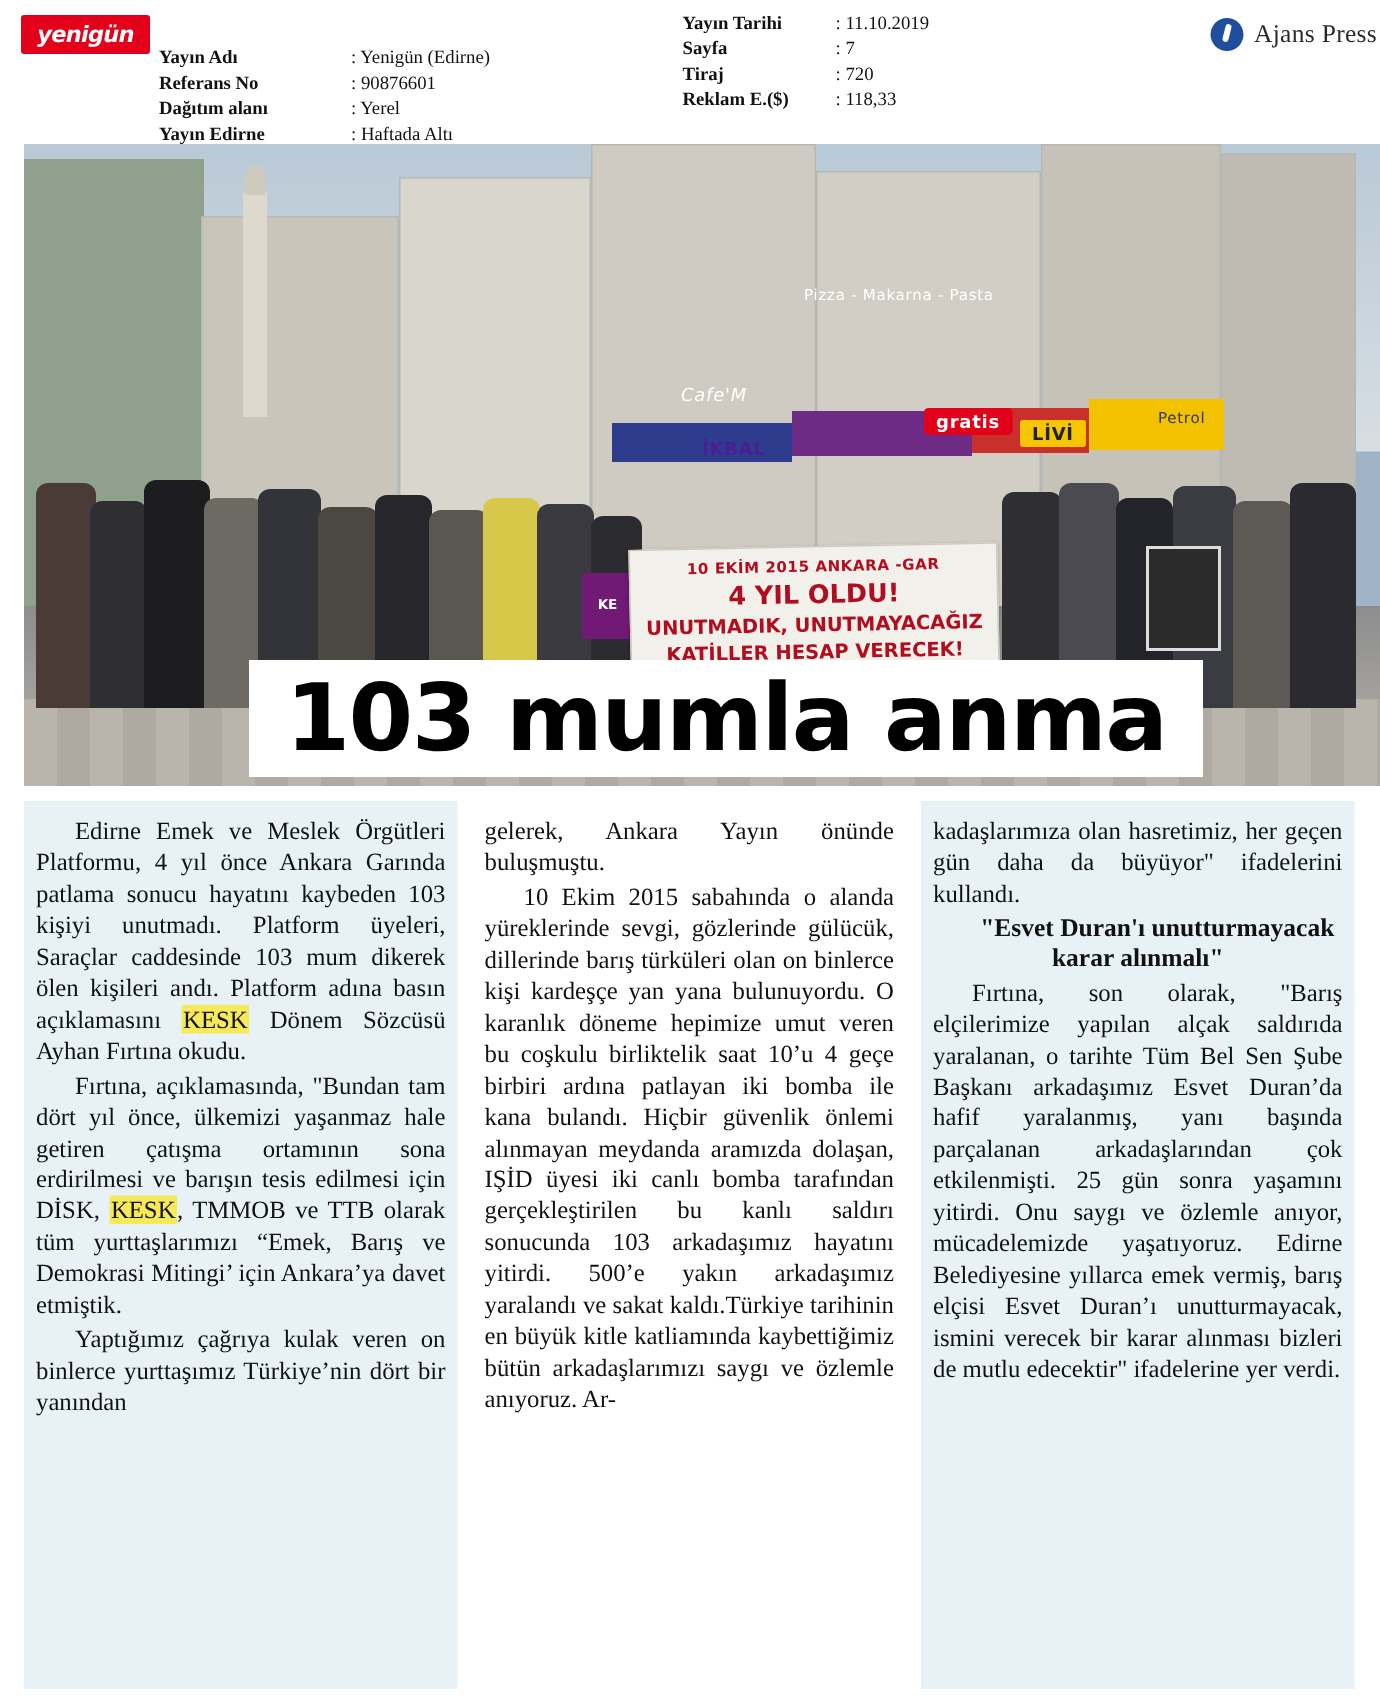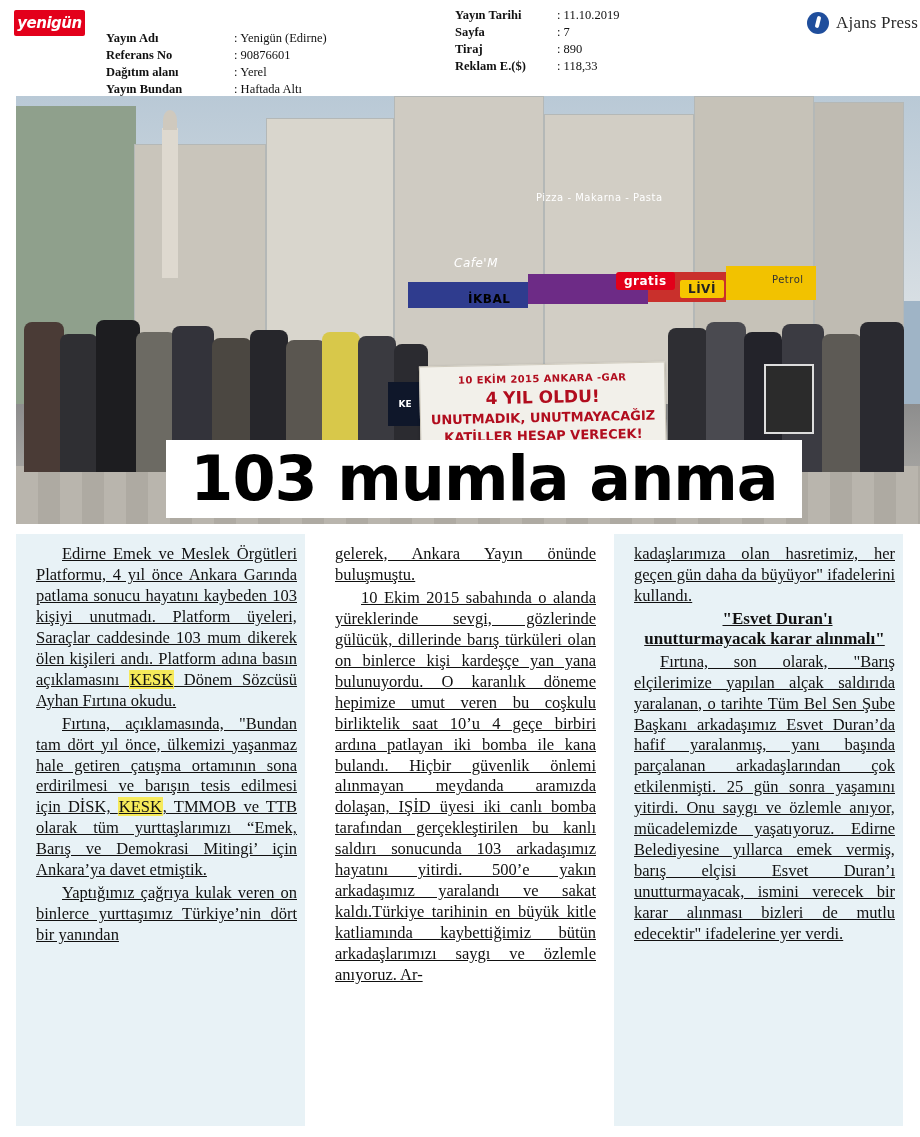--- a/index.html
+++ b/index.html
@@ -20,21 +20,21 @@
   .header {
     position: relative;
     height: 78px;
     padding: 6px 14px 0 14px;
     box-sizing: border-box;
   }
   .logo {
     position: absolute;
     left: 14px;
     top: 10px;
-    width: 71px;
+    width: 86px;
     height: 26px;
     background: #e3001b;
     border-radius: 2px;
     color: #fff;
     font-family: "DejaVu Sans", sans-serif;
     font-weight: bold;
     font-style: italic;
     font-size: 15px;
     line-height: 26px;
     text-align: center;
@@ -136,21 +136,21 @@
   .aw2 { left: 512px; top: 178px; width: 120px; height: 30px; background:#6d2b86;}
   .aw3 { left: 632px; top: 176px; width: 78px; height: 30px; background:#c9302c;}
   .aw4 { left: 710px; top: 170px; width: 90px; height: 34px; background:#f2c200;}
   .shopsign {
     position:absolute; color:#fff; font-family:"DejaVu Sans", sans-serif;
     font-size: 9px; letter-spacing: .5px;
   }
   .sign-pizza { left: 520px; top: 96px; color:#fff; font-size:10px; }
   .sign-gratis { left: 600px; top: 176px; background:#e2001a; color:#fff; padding:2px 8px; font-weight:bold; font-size:12px; border-radius:3px;}
   .sign-livi { left: 664px; top: 184px; background:#f6c700; color:#222; padding:2px 8px; font-weight:bold; font-size:12px; border-radius:2px;}
-  .sign-ikbal { left: 452px; top: 196px; color:#000000; font-weight:bold; font-size:12px;}
+  .sign-ikbal { left: 452px; top: 196px; color:#4c1d95; font-weight:bold; font-size:12px;}
   .sign-cafe { left: 438px; top: 160px; color:#fff; font-size:12px; font-style:italic;}
   .sign-petrol { left: 756px; top: 178px; color:#333; font-size:10px;}
 
   .road {
     position: absolute; left: 0; bottom: 0; width: 100%; height: 120px;
     background: linear-gradient(#8d8d8d, #b6b4af);
   }
   .pavement {
     position:absolute; left:0; bottom:0; width:100%; height:58px;
     background: repeating-linear-gradient(90deg,#b9b5ad 0 22px,#aeaaa2 22px 44px);
@@ -180,21 +180,21 @@
   .banner .l2 { font-size: 17px; color:#b10d1e; font-weight:bold; margin-top:3px;}
   .banner .l3 { font-size: 13px; color:#b10d1e; font-weight:bold; margin-top:3px;}
   .banner .l4 { font-size: 13px; color:#b10d1e; font-weight:bold; margin-top:3px;}
   .banner .l5 { font-size: 7px; color:#333; margin-top:7px;}
   .placard {
     position:absolute; left: 748px; top: 268px; width: 46px; height: 66px;
     background:#2b2b2b; border:2px solid #ddd;
   }
   .flagblue {
     position:absolute; left: 372px; top: 286px; width: 34px; height: 44px;
-    background:#0f172a; color:#fff; font-family:"DejaVu Sans",sans-serif;
+    background:#701a75; color:#fff; font-family:"DejaVu Sans",sans-serif;
     font-size:9px; text-align:center; line-height:44px; font-weight:bold;
   }
 
   .headline {
     position: absolute;
     left: 150px;
     bottom: 6px;
     width: 636px;
     height: 78px;
     background: #ffffff;
@@ -226,21 +226,21 @@
     box-sizing: border-box;
     padding: 10px 8px 8px 8px;
     font-family: "Liberation Serif", serif;
     font-size: 16.5px;
     line-height: 1.27;
     text-align: justify;
     text-justify: inter-word;
     hyphens: auto;
   }
   .col.tinted { background: #e8f2f6; }
-  .col p { margin: 0 0 2px 12px; text-indent: 26px; text-decoration: underline; }
+  .col p { margin: 0 0 2px 0; text-indent: 26px; }
   .col p.noind { text-indent: 0; }
   .hl {
     background: #f6ea5a;
     padding: 0 1px;
   }
   .subhead {
     text-align: center;
     font-weight: bold;
     font-size: 17px;
     line-height: 1.2;
@@ -273,21 +273,21 @@
       </tr>
       <tr>
         <td class="k">Referans No</td>
         <td class="v">: 90876601</td>
       </tr>
       <tr>
         <td class="k">Dağıtım alanı</td>
         <td class="v">: Yerel</td>
       </tr>
       <tr>
-        <td class="k">Yayın Bundan</td>
+        <td class="k">Yayın Edirne</td>
         <td class="v">: Haftada Altı</td>
       </tr>
       <tr>
         <td class="k">Yayın Tipi</td>
         <td class="v">: Gazete</td>
       </tr>
     </tbody>
       </table>
   </div>
 
@@ -297,21 +297,21 @@
           <tr>
         <td class="k">Yayın Tarihi</td>
         <td class="v">: 11.10.2019</td>
       </tr>
       <tr>
         <td class="k">Sayfa</td>
         <td class="v">: 7</td>
       </tr>
       <tr>
         <td class="k">Tiraj</td>
-        <td class="v">: 890</td>
+        <td class="v">: 720</td>
       </tr>
       <tr>
         <td class="k">Reklam E.($)</td>
         <td class="v">: 118,33</td>
       </tr>
     </tbody>
       </table>
   </div>
 
   <div class="brand">

